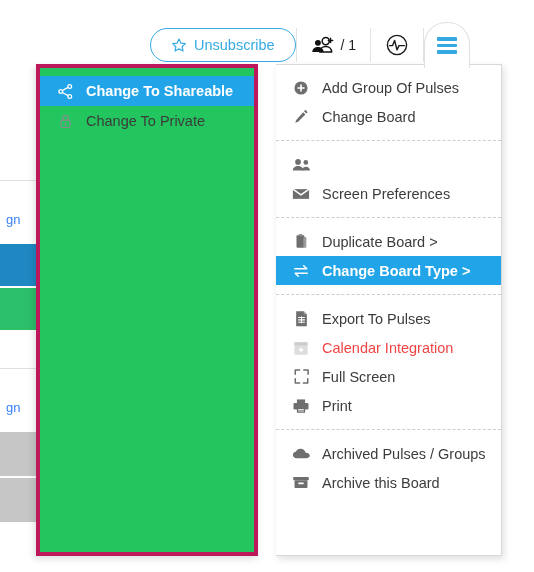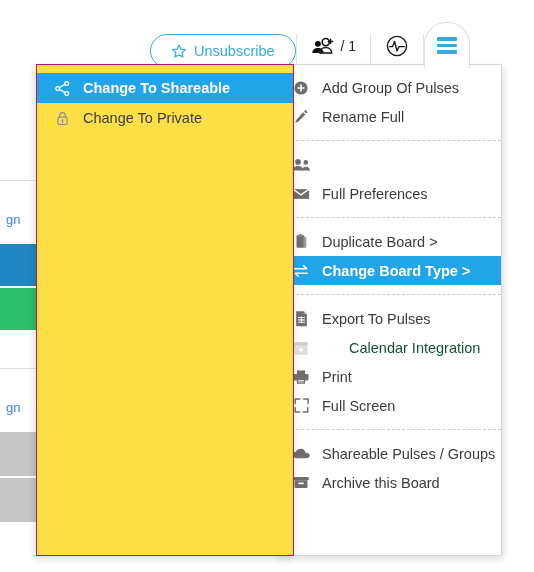--- a/index.html
+++ b/index.html
@@ -66,21 +66,21 @@
     background: #ffffff;
   }
 
   
   .toolbar {
     position: absolute;
     left: 150px;
     top: 22px;
     height: 46px;
     display: flex;
-    align-items: flex-end;
+    align-items: center;
   }
 
   .unsub-btn {
     display: flex;
     align-items: center;
     justify-content: center;
     gap: 7px;
     height: 34px;
     padding: 0 20px;
     border: 1px solid #35aae2;
@@ -154,24 +154,24 @@
     box-sizing: border-box;
     box-shadow: 2px 3px 7px rgba(0,0,0,0.13);
     z-index: 10;
     padding: 8px 0 0 0;
   }
 
   .submenu-panel {
     position: absolute;
     left: 36px;
     top: 64px;
-    width: 258px;
+    width: 222px;
     height: 492px;
-    background: #fde047;
-    border: 1px solid #be185d;
+    background: #22c55e;
+    border: 4px solid #be185d;
     box-sizing: border-box;
     box-shadow: -2px 3px 7px rgba(0,0,0,0.13);
     z-index: 11;
     padding: 8px 0 0 0;
   }
 
   .mi {
     position: relative;
     display: flex;
     align-items: center;
@@ -189,21 +189,21 @@
     align-items: center;
     justify-content: center;
     margin-right: 10px;
   }
   .mi .lbl {
     font-size: 14.5px;
     color: #3c3c3c;
   }
   .mi.active { background: #22a5e8; }
   .mi.active .lbl { color: #ffffff; font-weight: bold; }
-  .mi.disabled .lbl { color: #14532d; margin-left: 27px; }
+  .mi.disabled .lbl { color: #ef4444; }
 
   .mi-sep {
     height: 0;
     border-top: 1px dashed #cdcdcd;
     margin: 9px 0 9px 0;
   }
 
   .sm-item { height: 30px; }
 
   svg { display: block; }
@@ -292,21 +292,21 @@
       <span class="lbl">Add Group Of Pulses</span>
     </div>
 
     <div class="mi">
       <span class="ico">
         <svg width="17" height="17" viewBox="0 0 20 20" fill="#6e6e6e">
           <path d="M14.6 2.2 17.3 4.9 15.6 6.6 12.9 3.9z"></path>
           <path d="M11.9 4.9 14.6 7.6 6 16.2 2.6 17.4 3.8 14z"></path>
         </svg>
       </span>
-      <span class="lbl">Rename Full</span>
+      <span class="lbl">Change Board</span>
     </div>
 
     <div class="mi-sep"></div>
 
 
     <div class="mi">
       <span class="ico">
         <svg width="19" height="15" viewBox="0 0 22 16" fill="#6e6e6e">
           <circle cx="7" cy="5" r="3.3"></circle>
           <path d="M1 15c0-3.4 2.7-5.2 6-5.2s6 1.8 6 5.2z"></path>
@@ -316,21 +316,21 @@
       </span>
     </div>
 
     <div class="mi">
       <span class="ico">
         <svg width="18" height="14" viewBox="0 0 20 14" fill="#6e6e6e">
           <path d="M1 1.6h18v10.8H1z"></path>
           <path d="M1 1.6 10 8 19 1.6" fill="none" stroke="#ffffff" stroke-width="1.6"></path>
         </svg>
       </span>
-      <span class="lbl">Full Preferences</span>
+      <span class="lbl">Screen Preferences</span>
     </div>
 
     <div class="mi-sep"></div>
 
     <div class="mi">
       <span class="ico">
         <svg width="15" height="17" viewBox="0 0 18 20" fill="#6e6e6e">
           <rect x="3" y="2.4" width="9.4" height="15.2" rx="1.2"></rect>
           <rect x="11.2" y="4.6" width="3.6" height="13" rx="1.1" fill="#9a9a9a"></rect>
           <rect x="5.6" y="1" width="4.4" height="2.6" rx="1" fill="#8d8d8d"></rect>
@@ -365,56 +365,56 @@
 
     <div class="mi disabled">
       <span class="ico">
         <svg width="16" height="16" viewBox="0 0 18 18" fill="#dddddd">
           <rect x="1.6" y="2.6" width="14.8" height="14" rx="1.3"></rect>
           <rect x="1.6" y="2.6" width="14.8" height="3.4" fill="#cccccc"></rect>
           <path d="M8.2 8.4h1.6v5h-1.6zM6.5 10.1h5v1.6h-5z" fill="#ffffff"></path>
         </svg>
       </span>
       <span class="lbl">Calendar Integration</span>
+    </div>
+
+    <div class="mi">
+      <span class="ico">
+        <svg width="17" height="17" viewBox="0 0 18 18" fill="none" stroke="#6e6e6e" stroke-width="1.6" stroke-linecap="round" stroke-linejoin="round">
+          <path d="M7 2H2.4v4.6"></path>
+          <path d="M11 16h4.6v-4.6"></path>
+          <path d="M16 6.6V2h-4.6"></path>
+          <path d="M2.4 11.4V16H7"></path>
+        </svg>
+      </span>
+      <span class="lbl">Full Screen</span>
     </div>
 
     <div class="mi">
       <span class="ico">
         <svg width="18" height="16" viewBox="0 0 20 18" fill="#6e6e6e">
           <rect x="5.4" y="1.6" width="9.2" height="4"></rect>
           <rect x="1.6" y="5.6" width="16.8" height="7.4" rx="1.4"></rect>
           <rect x="5.4" y="11.4" width="9.2" height="5.2"></rect>
           <rect x="6.8" y="12.6" width="6.4" height="0.9" fill="#ffffff"></rect>
           <rect x="6.8" y="14.2" width="6.4" height="0.9" fill="#ffffff"></rect>
         </svg>
       </span>
       <span class="lbl">Print</span>
     </div>
 
-    <div class="mi">
-      <span class="ico">
-        <svg width="17" height="17" viewBox="0 0 18 18" fill="none" stroke="#6e6e6e" stroke-width="1.6" stroke-linecap="round" stroke-linejoin="round">
-          <path d="M7 2H2.4v4.6"></path>
-          <path d="M11 16h4.6v-4.6"></path>
-          <path d="M16 6.6V2h-4.6"></path>
-          <path d="M2.4 11.4V16H7"></path>
-        </svg>
-      </span>
-      <span class="lbl">Full Screen</span>
-    </div>
-
     <div class="mi-sep"></div>
 
     <div class="mi">
       <span class="ico">
         <svg width="19" height="13" viewBox="0 0 22 14" fill="#6e6e6e">
           <path d="M5.6 12.4C2.9 12.4 1 10.8 1 8.7c0-1.9 1.5-3.4 3.5-3.6C5.2 3 7.4 1.5 10 1.5c3 0 5.4 2 5.8 4.7 2.9.1 4.8 1.4 4.8 3.3 0 1.8-1.8 2.9-4.6 2.9z"></path>
         </svg>
       </span>
-      <span class="lbl">Shareable Pulses / Groups</span>
+      <span class="lbl">Archived Pulses / Groups</span>
     </div>
 
 
     <div class="mi">
       <span class="ico">
         <svg width="18" height="15" viewBox="0 0 20 16" fill="#6e6e6e">
           <rect x="1.4" y="2" width="17.2" height="3.6" rx="0.6"></rect>
           <rect x="2.8" y="5.6" width="14.4" height="8.6" rx="0.8"></rect>
           <rect x="7" y="8" width="6" height="1.9" fill="#ffffff"></rect>
         </svg>

